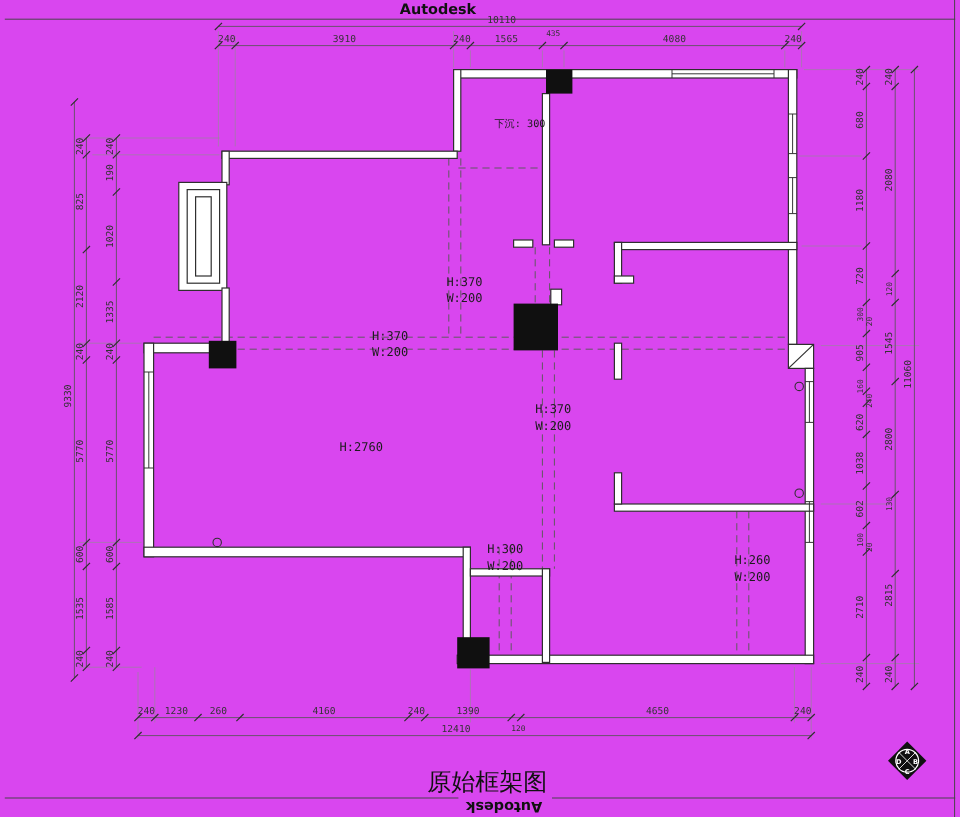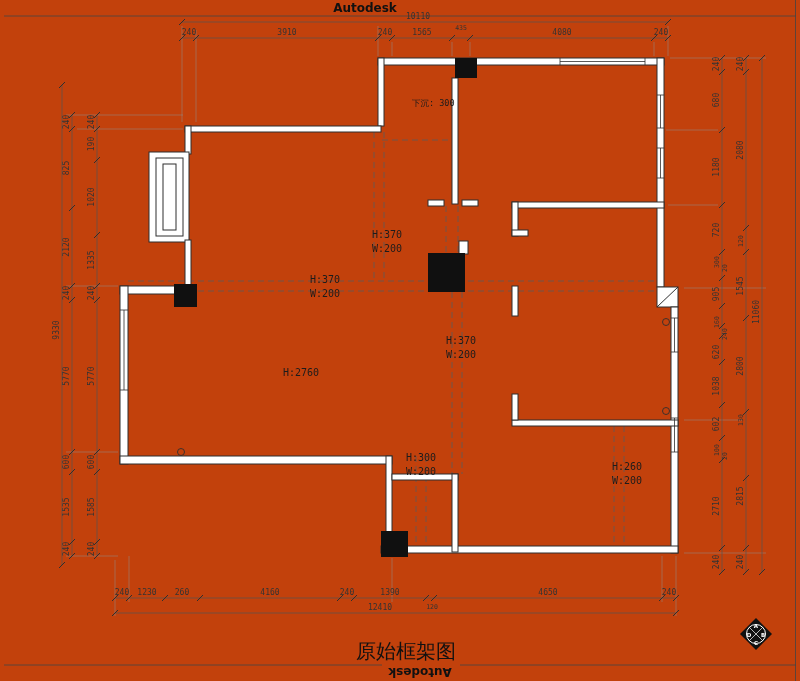--- a/index.html
+++ b/index.html
@@ -1,16 +1,16 @@
 <!DOCTYPE html>
 <html><head>
 <meta charset="utf-8">
 <style>
   html,body{margin:0;padding:0;background:#e8e8e8;}
-  .sheet{width:800px;height:681px;background:#c2410c;position:relative;margin:0 auto;overflow:hidden;}
+  .sheet{width:800px;height:681px;background:#d946ef;position:relative;margin:0 auto;overflow:hidden;}
   svg{display:block;}
   .w    {fill:#ffffff;stroke:#2f2f2f;stroke-width:1;}
   .col  {fill:#101010;stroke:none;}
   .dash {stroke:#5a5a5a;stroke-width:0.8;stroke-dasharray:6 4;fill:none;}
   .dim  {stroke:#555555;stroke-width:0.7;fill:none;}
   .ext  {stroke:#8f8f8f;stroke-width:0.5;}
   .tick {stroke:#2f2f2f;stroke-width:1;fill:none;}
   .win  {stroke:#2f2f2f;stroke-width:0.8;fill:none;}
   .crc  {fill:none;stroke:#2f2f2f;stroke-width:0.9;}
   .dt   {font:8px "DejaVu Sans Mono", monospace;fill:#333;text-anchor:middle;}

